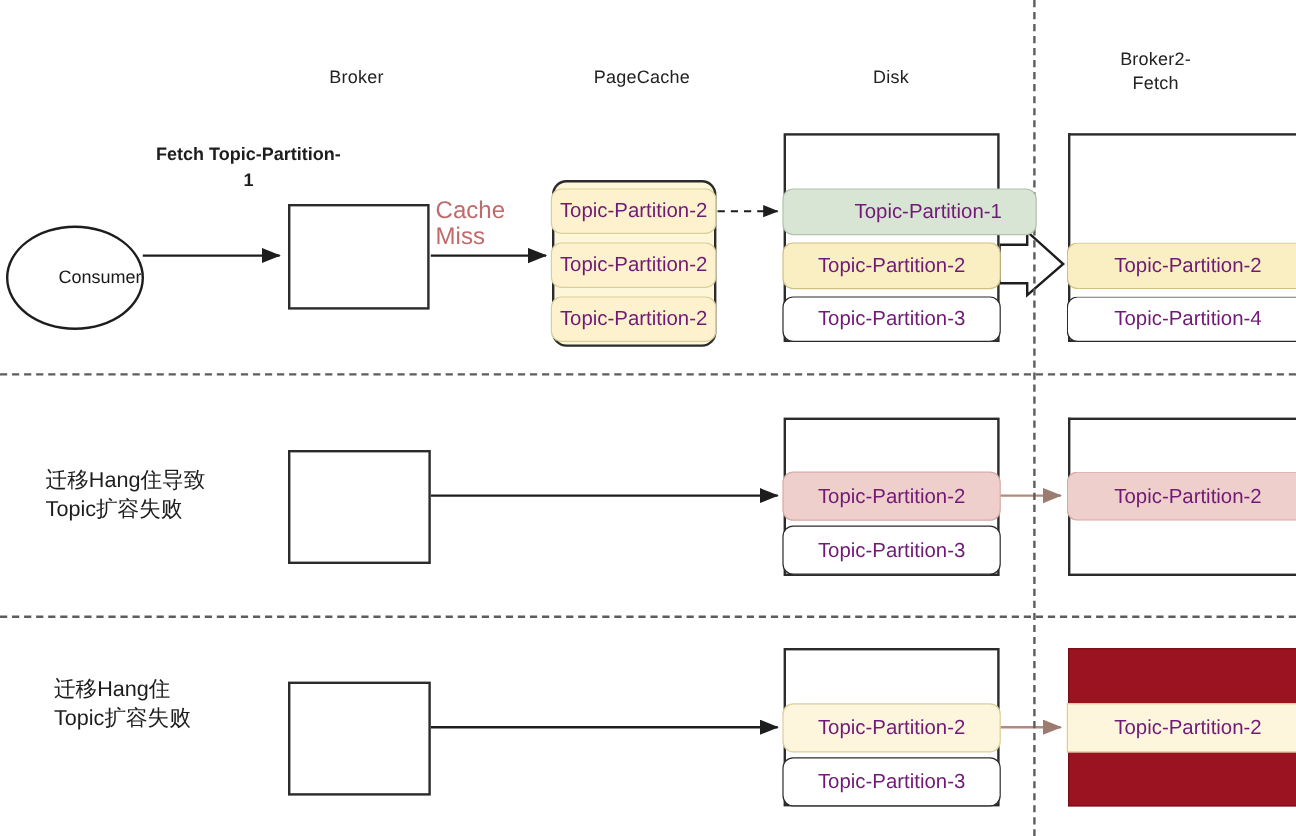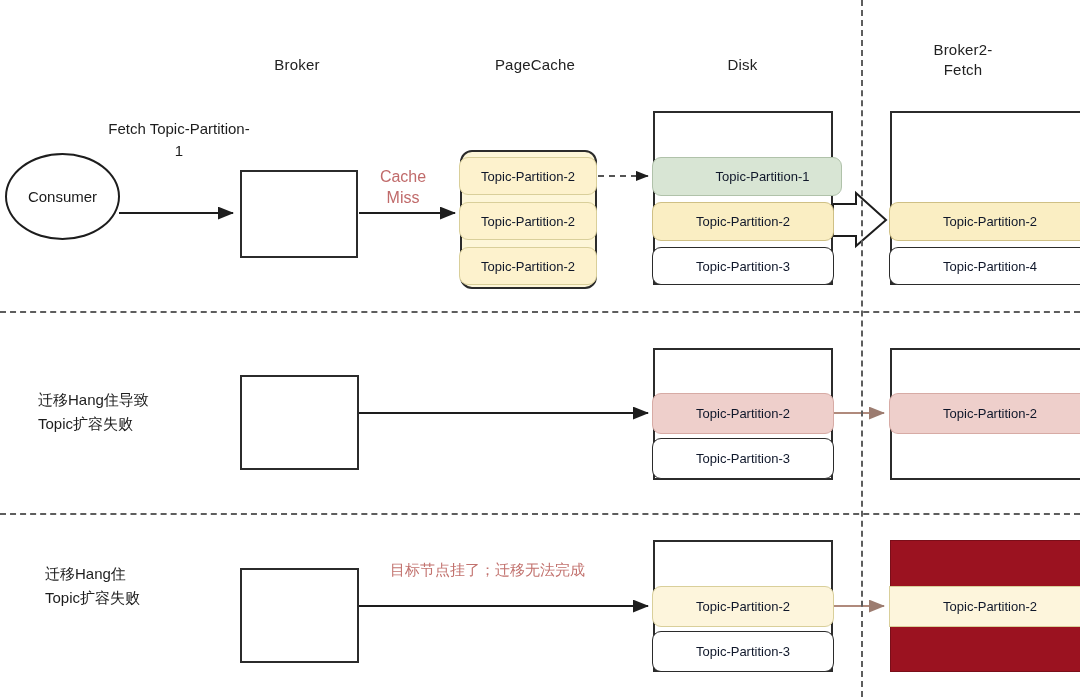--- a/index.html
+++ b/index.html
@@ -77,22 +77,22 @@
   }
 
   
   .part {
     position: absolute;
     box-sizing: border-box;
     border-radius: 9px;
     display: flex;
     align-items: center;
     justify-content: center;
-    font-size: 13px;
-    color: #0f172a;
+    font-size: 17px;
+    color: #701a75;
     white-space: nowrap;
   }
   .part.yellow  { background: #fdf2cd; border: 1.5px solid #d9cf9a; }
   .part.yellow2 { background: #faeec3; border: 1.5px solid #cfc085; }
   .part.green   { background: #d8e5d4; border: 1.5px solid #b0c2aa; }
   .part.white   { background: #ffffff; border: 1.5px solid #2b2b2b; }
   .part.pink    { background: #eecfcb; border: 1.5px solid #d7aba5; }
   .part.cream   { background: #fdf5dc; border: 1.5px solid #d9cf9a; }
 
   
@@ -104,30 +104,30 @@
 
   
   .label-plain {
     font-size: 15px;
     color: #1d1d1d;
     line-height: 22px;
     text-align: center;
     white-space: pre-line;
   }
   .label-left {
-    font-size: 15px;
+    font-size: 18px;
     color: #1d1d1d;
     line-height: 24px;
     white-space: pre-line;
   }
   .label-red {
-    font-size: 16px;
+    font-size: 20px;
     color: #c06a6a;
     line-height: 21px;
-    text-align: center;
+    text-align: left;
     white-space: pre-line;
   }
   .label-red-strong {
     font-size: 15px;
     color: #c2726e;
     line-height: 21px;
     white-space: nowrap;
   }
 
   svg.overlay {
@@ -177,39 +177,39 @@
   <div class="abs hdash" style="left:0px; top:311px; width:1080px;"></div>
   <div class="abs hdash" style="left:0px; top:513px; width:1080px;"></div>
   <div class="abs vdash" style="left:861px; top:0px; height:697px;"></div>
 
   <div class="abs col-header" style="left:237px; top:55px; width:120px;">Broker</div>
   <div class="abs col-header" style="left:470px; top:55px; width:130px;">PageCache</div>
   <div class="abs col-header" style="left:690px; top:55px; width:105px;">Disk</div>
   <div class="abs col-header" style="left:903px; top:40px; width:120px; white-space:pre-line;">Broker2-
 Fetch</div>
 
-  <div class="abs label-plain" style="left:84px; top:118px; width:190px;">Fetch Topic-Partition-
+  <div class="abs label-plain" style="left:112px; top:118px; width:190px;font-weight:bold;">Fetch Topic-Partition-
 1</div>
 
-  <div class="abs ellipse" style="left:5px; top:153px; width:115px; height:87px;">
+  <div class="abs ellipse" style="left:5px; top:188px; width:115px; height:87px;justify-content:flex-end;">
     <span>Consumer</span>
   </div>
 
   <div class="abs plain-box" style="left:240px; top:170px; width:118px; height:88px;"></div>
 
   <div class="abs label-red" style="left:363px; top:166px; width:80px;">Cache
 Miss</div>
 
   <div class="abs pc-box" style="left:460px; top:150px; width:137px; height:139px;"></div>
   <div class="part yellow" style="left:459px; top:157px; width:138px; height:38px;">Topic-Partition-2</div>
   <div class="part yellow" style="left:459px; top:202px; width:138px; height:38px;">Topic-Partition-2</div>
   <div class="part yellow" style="left:459px; top:247px; width:138px; height:38px;">Topic-Partition-2</div>
 
   <div class="abs disk-box" style="left:653px; top:111px; width:180px; height:174px;"></div>
-  <div class="part green" style="left:652px; top:157px; width:190px; height:39px;padding-left:31px;">Topic-Partition-1</div>
+  <div class="part green" style="left:652px; top:157px; width:212px; height:39px;padding-left:31px;">Topic-Partition-1</div>
   <div class="part yellow2" style="left:652px; top:202px; width:182px; height:39px;">Topic-Partition-2</div>
   <div class="part white" style="left:652px; top:247px; width:182px; height:38px;">Topic-Partition-3</div>
 
   <div class="abs disk-box open-right" style="left:890px; top:111px; width:200px; height:174px;"></div>
   <div class="part yellow2" style="left:889px; top:202px; width:201px; height:39px; border-right:none; border-radius:9px 0 0 9px;">Topic-Partition-2</div>
   <div class="part white" style="left:889px; top:247px; width:201px; height:38px; border-right:none; border-radius:9px 0 0 9px;">Topic-Partition-4</div>
 
   <div class="abs label-left" style="left:38px; top:388px; width:200px;">迁移Hang住导致
 Topic扩容失败</div>
 
@@ -221,21 +221,20 @@
   <div class="part white" style="left:652px; top:438px; width:182px; height:41px;">Topic-Partition-3</div>
 
   <div class="abs disk-box open-right" style="left:890px; top:348px; width:200px; height:132px;"></div>
   <div class="part pink" style="left:889px; top:393px; width:201px; height:41px; border-right:none; border-radius:9px 0 0 9px;">Topic-Partition-2</div>
 
   <div class="abs label-left" style="left:45px; top:562px; width:210px;">迁移Hang住
 Topic扩容失败</div>
 
   <div class="abs plain-box" style="left:240px; top:568px; width:119px; height:95px;"></div>
 
-  <div class="abs label-red-strong" style="left:390px; top:559px;">目标节点挂了；迁移无法完成</div>
 
   <div class="abs disk-box" style="left:653px; top:540px; width:180px; height:132px;"></div>
   <div class="part cream" style="left:652px; top:586px; width:182px; height:41px;">Topic-Partition-2</div>
   <div class="part white" style="left:652px; top:631px; width:182px; height:41px;">Topic-Partition-3</div>
 
   <div class="abs dead-box" style="left:890px; top:540px; width:200px; height:132px;"></div>
   <div class="part cream" style="left:889px; top:586px; width:201px; height:41px; border-radius:0; border-right:none;">Topic-Partition-2</div>
 
 </div>
 

